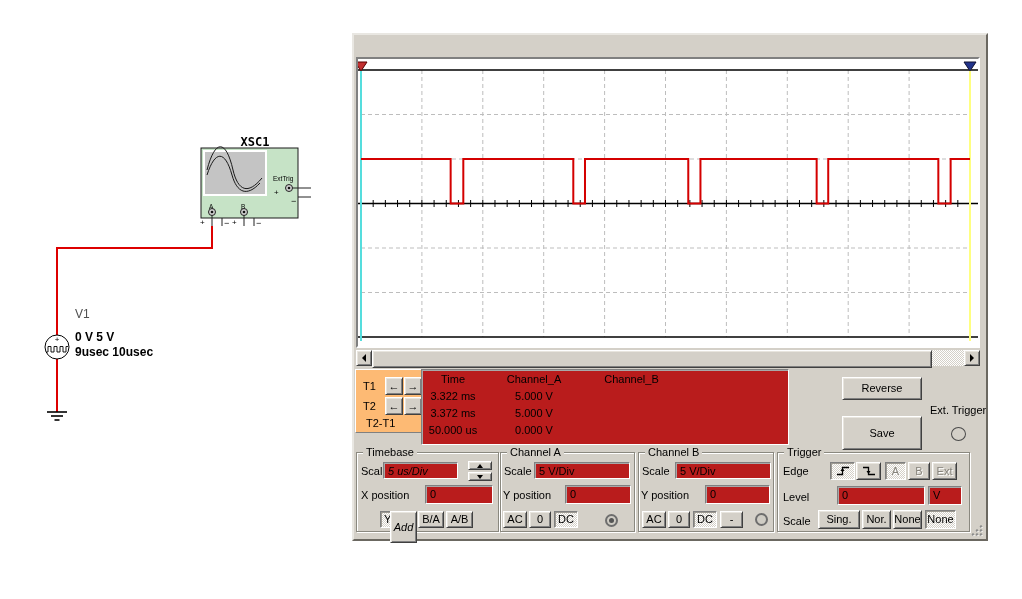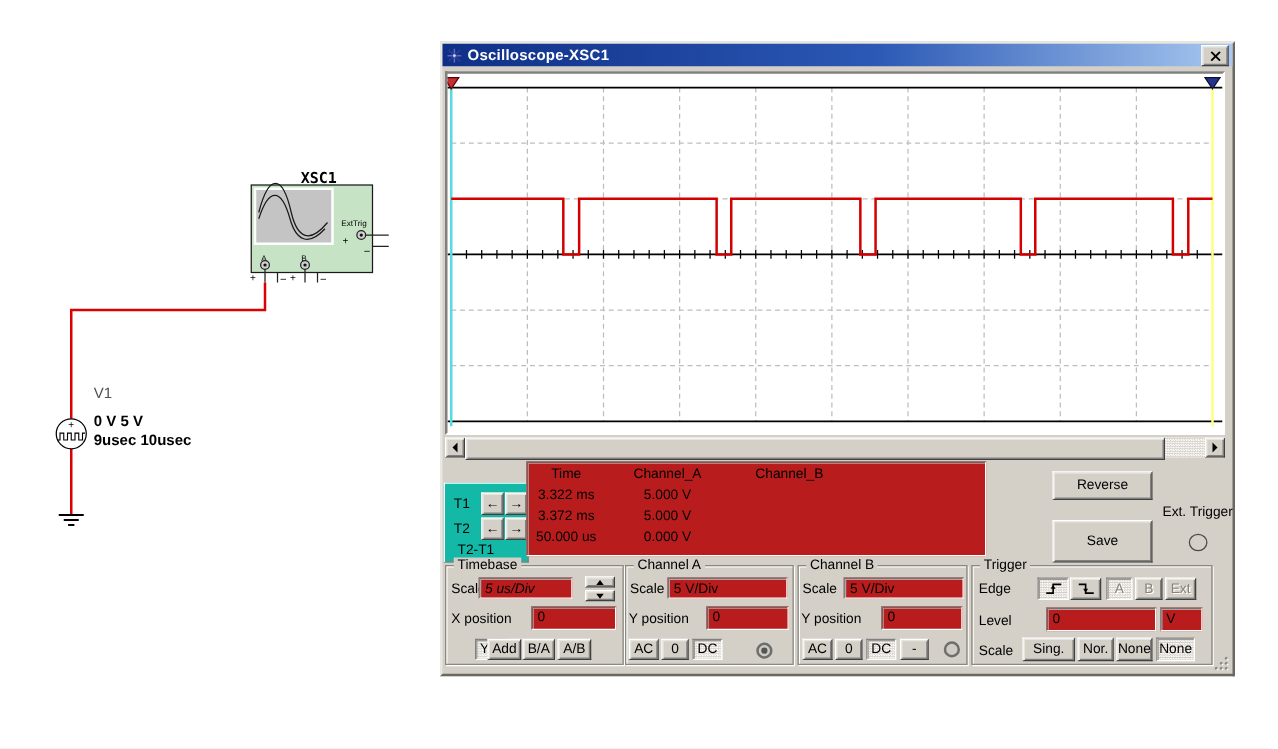--- a/index.html
+++ b/index.html
@@ -46,21 +46,21 @@
   .sbar{position:absolute;left:2px;top:315px;width:624px;height:16px;
        background-image:repeating-conic-gradient(#ffffff 0% 25%, #d4d0c8 0% 50%);
        background-size:2px 2px;}
   .sbtn{position:absolute;top:0;width:16px;height:16px;}
   .tri-l{width:0;height:0;border-top:4px solid transparent;border-bottom:4px solid transparent;border-right:4px solid #000;}
   .tri-r{width:0;height:0;border-top:4px solid transparent;border-bottom:4px solid transparent;border-left:4px solid #000;}
   .tri-u{width:0;height:0;border-left:3px solid transparent;border-right:3px solid transparent;border-bottom:4px solid #000;}
   .tri-d{width:0;height:0;border-left:3px solid transparent;border-right:3px solid transparent;border-top:4px solid #000;}
 
   
-  .tbox{position:absolute;left:1px;top:351px;width:66px;height:62px;background:#14b8a6;
+  .tbox{position:absolute;left:1px;top:334px;width:66px;height:62px;background:#fdba74;
         border:1px solid;border-color:#fff #808080 #808080 #fff;}
   .arrowbtn{width:18px;height:18px;font-weight:bold;font-size:11px;}
   .readout{position:absolute;left:67px;top:334px;width:368px;height:76px;display:grid;
         grid-template-columns:62px 100px 95px;grid-auto-rows:17px;padding-top:3px;box-sizing:border-box;}
   .readout div{text-align:center;}
   .radio{border-radius:50%;box-sizing:border-box;border:2px solid #6e6e6e;background:#cfccc4;
         display:flex;align-items:center;justify-content:center;}
   .radio .dot{width:5px;height:5px;border-radius:50%;background:#555;}
   .grip{position:absolute;right:2px;bottom:2px;}
 </style>
@@ -115,38 +115,20 @@
 
   <g stroke="#000" stroke-width="1.6">
     <line x1="17" y1="287" x2="37" y2="287"></line>
     <line x1="21" y1="291" x2="33" y2="291"></line>
     <line x1="24.5" y1="295" x2="29.5" y2="295"></line>
   </g>
 </svg>
 
 <div class="win">
 
-  <div class="titlebar">
-    <svg width="13" height="13" viewBox="0 0 13 13">
-      <g stroke="#2b3a8f" stroke-width="1.6">
-        <line x1="2" y1="2" x2="11" y2="11"></line>
-          <line x1="11" y1="2" x2="2" y2="11"></line>
-        <line x1="6.5" y1="1" x2="6.5" y2="12" stroke="#5a6ac2" stroke-width="1.2"></line>
-        <line x1="1" y1="6.5" x2="12" y2="6.5" stroke="#5a6ac2" stroke-width="1.2"></line>
-      </g>
-      <circle cx="6.5" cy="6.5" r="1.6" fill="#c8d4f4" stroke="#2b3a8f" stroke-width="0.8"></circle>
-    </svg>
-    <span class="title-text">Oscilloscope-XSC1</span>
-    <span class="closebtn">
-      <svg width="9" height="8" viewBox="0 0 9 8">
-        <line x1="1" y1="0.5" x2="8" y2="7.5" stroke="#000" stroke-width="1.6"></line>
-        <line x1="8" y1="0.5" x2="1" y2="7.5" stroke="#000" stroke-width="1.6"></line>
-      </svg>
-    </span>
-  </div>
 
   <div class="display">
     <svg id="scope-svg" width="620" height="287">
         <line x1="63.9" y1="11" x2="63.9" y2="278" stroke="#bdbdbd" stroke-width="1" stroke-dasharray="4 3"></line>
         <line x1="124.8" y1="11" x2="124.8" y2="278" stroke="#bdbdbd" stroke-width="1" stroke-dasharray="4 3"></line>
         <line x1="185.7" y1="11" x2="185.7" y2="278" stroke="#bdbdbd" stroke-width="1" stroke-dasharray="4 3"></line>
         <line x1="246.6" y1="11" x2="246.6" y2="278" stroke="#bdbdbd" stroke-width="1" stroke-dasharray="4 3"></line>
         <line x1="307.5" y1="11" x2="307.5" y2="278" stroke="#bdbdbd" stroke-width="1" stroke-dasharray="4 3"></line>
         <line x1="368.4" y1="11" x2="368.4" y2="278" stroke="#bdbdbd" stroke-width="1" stroke-dasharray="4 3"></line>
         <line x1="429.3" y1="11" x2="429.3" y2="278" stroke="#bdbdbd" stroke-width="1" stroke-dasharray="4 3"></line>
@@ -266,21 +248,21 @@
       <div class="btn raised" style="width:24px;height:9px;">
           <span class="tri-u"></span>
         </div>
       <div class="btn raised" style="width:24px;height:9px;margin-top:2px;">
           <span class="tri-d"></span>
         </div>
     </div>
     <span class="lbl" style="left:4px;top:36px;">X position</span>
     <div class="field abs" style="left:68px;top:32px;width:68px;height:19px;">0</div>
     <div class="btn pressed abs" style="left:23px;top:58px;width:25px;height:17px;">Y/T</div>
-    <div class="btn raised abs" style="left:33px;top:58px;width:27px;height:17px;">Add</div>
+    <div class="btn raised abs" style="left:33px;top:58px;width:27px;height:32px;font-style:italic;">Add</div>
     <div class="btn raised abs" style="left:61px;top:58px;width:26px;height:17px;">B/A</div>
     <div class="btn raised abs" style="left:89px;top:58px;width:27px;height:17px;">A/B</div>
   </div>
 
   <div class="group" style="left:146px;top:417px;width:135px;height:80px;">
     <span class="legend">Channel A</span>
     <span class="lbl" style="left:3px;top:12px;">Scale</span>
     <div class="field abs" style="left:33px;top:9px;width:96px;height:17px;">5  V/Div</div>
     <span class="lbl" style="left:2px;top:36px;">Y position</span>
     <div class="field abs" style="left:64px;top:32px;width:66px;height:19px;">0</div>

